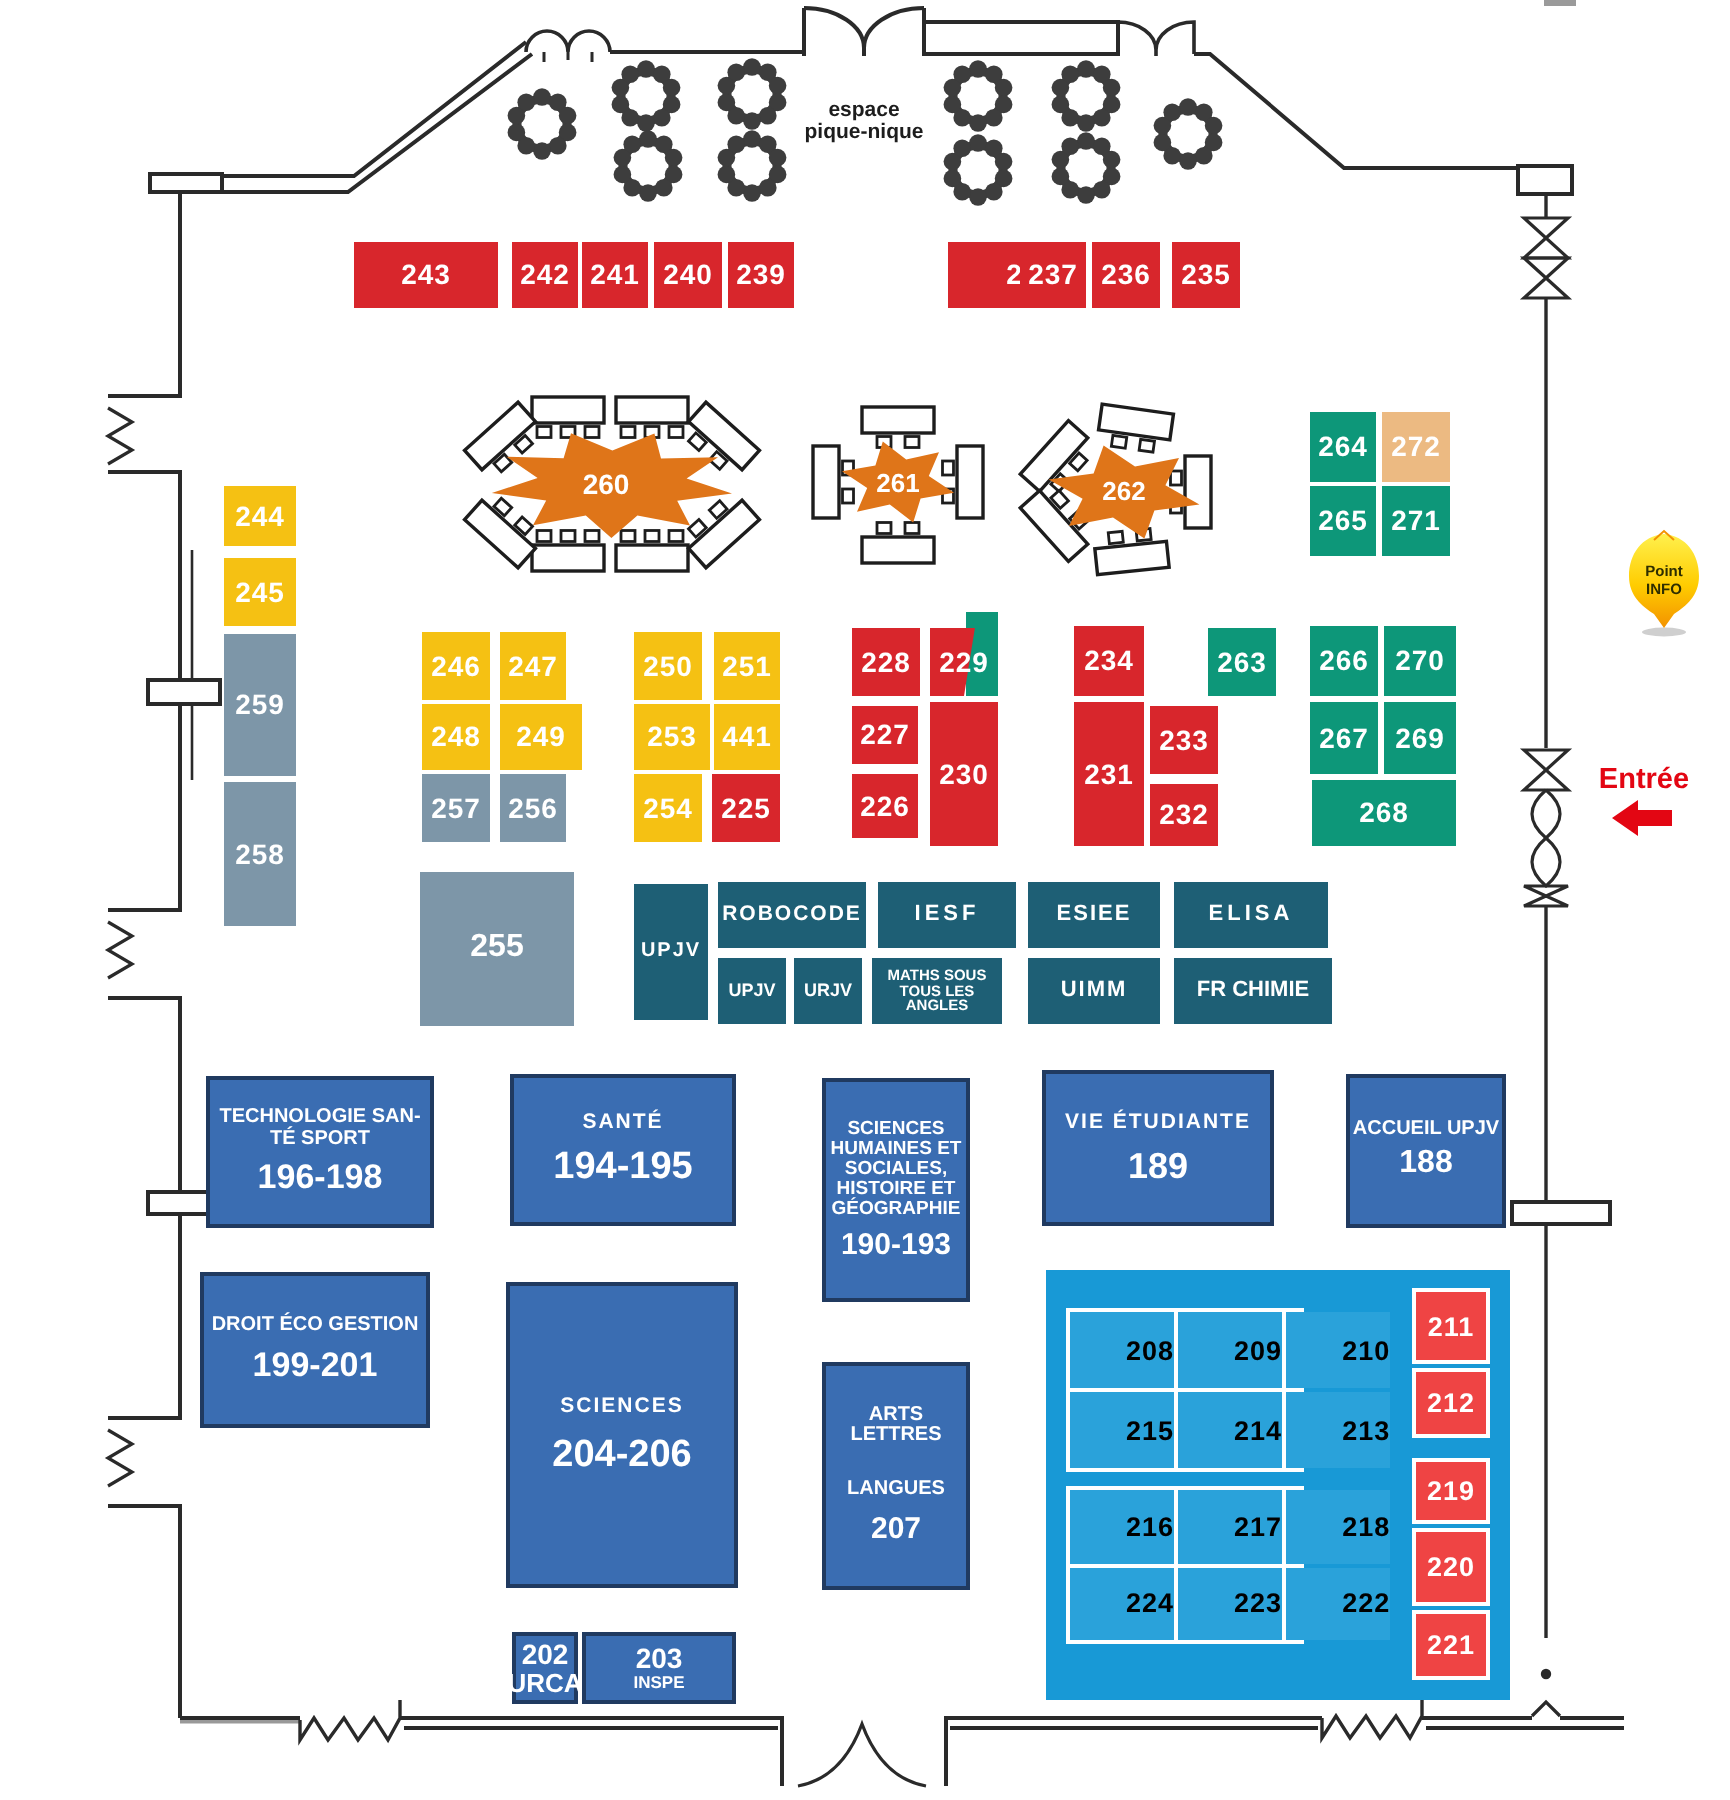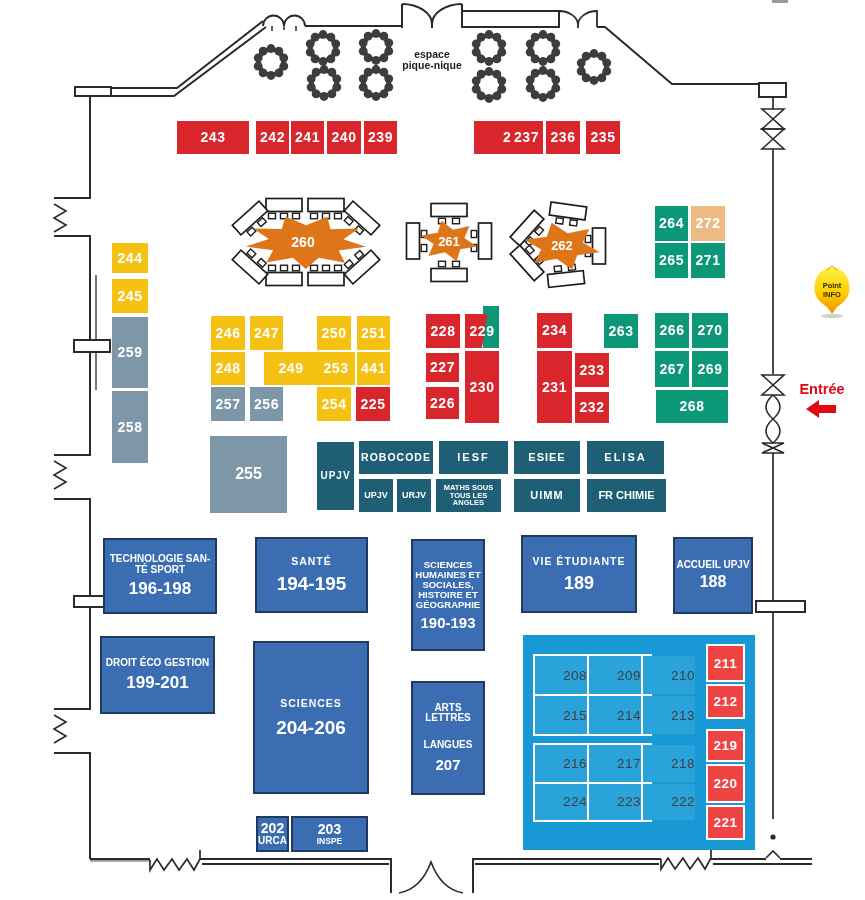--- a/index.html
+++ b/index.html
@@ -12,21 +12,21 @@
   .sl{background:#7d96a8;}
   .teal{background:#0d9779;}
   .tan{background:#ecba82;}
   .nav{background:#1e5f75;}
   .blu{background:#3a6db2;border:2px solid #203a60;box-sizing:border-box;}
   .num{font-size:14px;letter-spacing:0.5px;}
   .cell{background:#ef4444;border:2px solid #fff;position:absolute;display:flex;
         align-items:center;justify-content:center;color:#fff;font-weight:bold;
         font-size:13.5px;box-sizing:border-box;letter-spacing:0.5px;}
   .gc{background:#2aa2da;display:flex;align-items:center;justify-content:center;
-      color:#404040;font-weight:normal;font-size:13.5px;letter-spacing:0.5px;padding-left:28px;}
+      color:#000000;font-weight:bold;font-size:13.5px;letter-spacing:0.5px;padding-left:28px;}
 </style>
 </head>
 <body>
 <svg id="plan" width="865" height="900" viewBox="0 0 865 900" style="position:absolute;left:0;top:0">
 <g fill="none" stroke="#2a2a2a" stroke-width="2">
 
   <rect x="75" y="87" width="36" height="9" fill="#fff"></rect>
   <path d="M111 88 H177 L263 21"></path>
   <path d="M111 96 H174 L266 27"></path>
 
@@ -255,21 +255,21 @@
 <div class="b teal num" style="left:691px;top:243px;width:34px;height:35px;">271</div>
 
 <div class="b yel num" style="left:112px;top:243px;width:36px;height:30px;">244</div>
 <div class="b yel num" style="left:112px;top:279px;width:36px;height:34px;">245</div>
 <div class="b sl num" style="left:112px;top:317px;width:36px;height:71px;">259</div>
 <div class="b sl num" style="left:112px;top:391px;width:36px;height:72px;">258</div>
 
 <div class="b yel num" style="left:211px;top:316px;width:34px;height:34px;">246</div>
 <div class="b yel num" style="left:250px;top:316px;width:33px;height:34px;">247</div>
 <div class="b yel num" style="left:211px;top:352px;width:34px;height:33px;">248</div>
-<div class="b yel num" style="left:264px;top:352px;width:54px;height:33px;">249</div>
+<div class="b yel num" style="left:250px;top:352px;width:41px;height:33px;">249</div>
 <div class="b sl num" style="left:211px;top:387px;width:34px;height:34px;">257</div>
 <div class="b sl num" style="left:250px;top:387px;width:33px;height:34px;">256</div>
 
 <div class="b yel num" style="left:317px;top:316px;width:34px;height:34px;">250</div>
 <div class="b yel num" style="left:357px;top:316px;width:33px;height:34px;">251</div>
 <div class="b yel num" style="left:317px;top:352px;width:38px;height:33px;">253</div>
 <div class="b yel num" style="left:357px;top:352px;width:33px;height:33px;">441</div>
 <div class="b yel num" style="left:317px;top:387px;width:34px;height:34px;">254</div>
 <div class="b red num" style="left:356px;top:387px;width:34px;height:34px;">225</div>
 
@@ -332,21 +332,21 @@
   </div>
 <div class="b blu" style="left:253px;top:641px;width:116px;height:153px;font-size:10.5px;flex-direction:column;">
   <div style="letter-spacing:1px;">SCIENCES</div>
     <div style="font-size:19px;margin-top:9px;">204-206</div>
   </div>
 <div class="b blu" style="left:411px;top:681px;width:74px;height:114px;font-size:10px;flex-direction:column;">
   <div>ARTS<br>LETTRES</div>
     <div style="margin-top:16px;">LANGUES</div>
     <div style="font-size:15px;margin-top:7px;">207</div>
   </div>
-<div class="b blu" style="left:256px;top:816px;width:33px;height:36px;flex-direction:column;font-size:14px;">202<div style="font-size:10px;">URCA</div></div>
+<div class="b blu" style="left:256px;top:816px;width:33px;height:36px;flex-direction:column;font-size:14px;">202<div style="font-size:13px;">URCA</div></div>
 <div class="b blu" style="left:291px;top:816px;width:77px;height:36px;flex-direction:column;font-size:14px;">203<div style="font-size:8.5px;">INSPE</div></div>
 
 <div style="position:absolute;left:523px;top:635px;width:232px;height:215px;background:#1899d6;">
   <div style="position:absolute;left:10px;top:19px;width:119px;height:82px;background:#fff;border:2px solid #fff;box-sizing:border-box;display:grid;grid-template-columns:1fr 1fr 1fr;grid-template-rows:1fr 1fr;gap:2px;">
     <div class="gc">208</div>
       <div class="gc">209</div>
       <div class="gc">210</div>
     <div class="gc">215</div>
       <div class="gc">214</div>
       <div class="gc">213</div>

